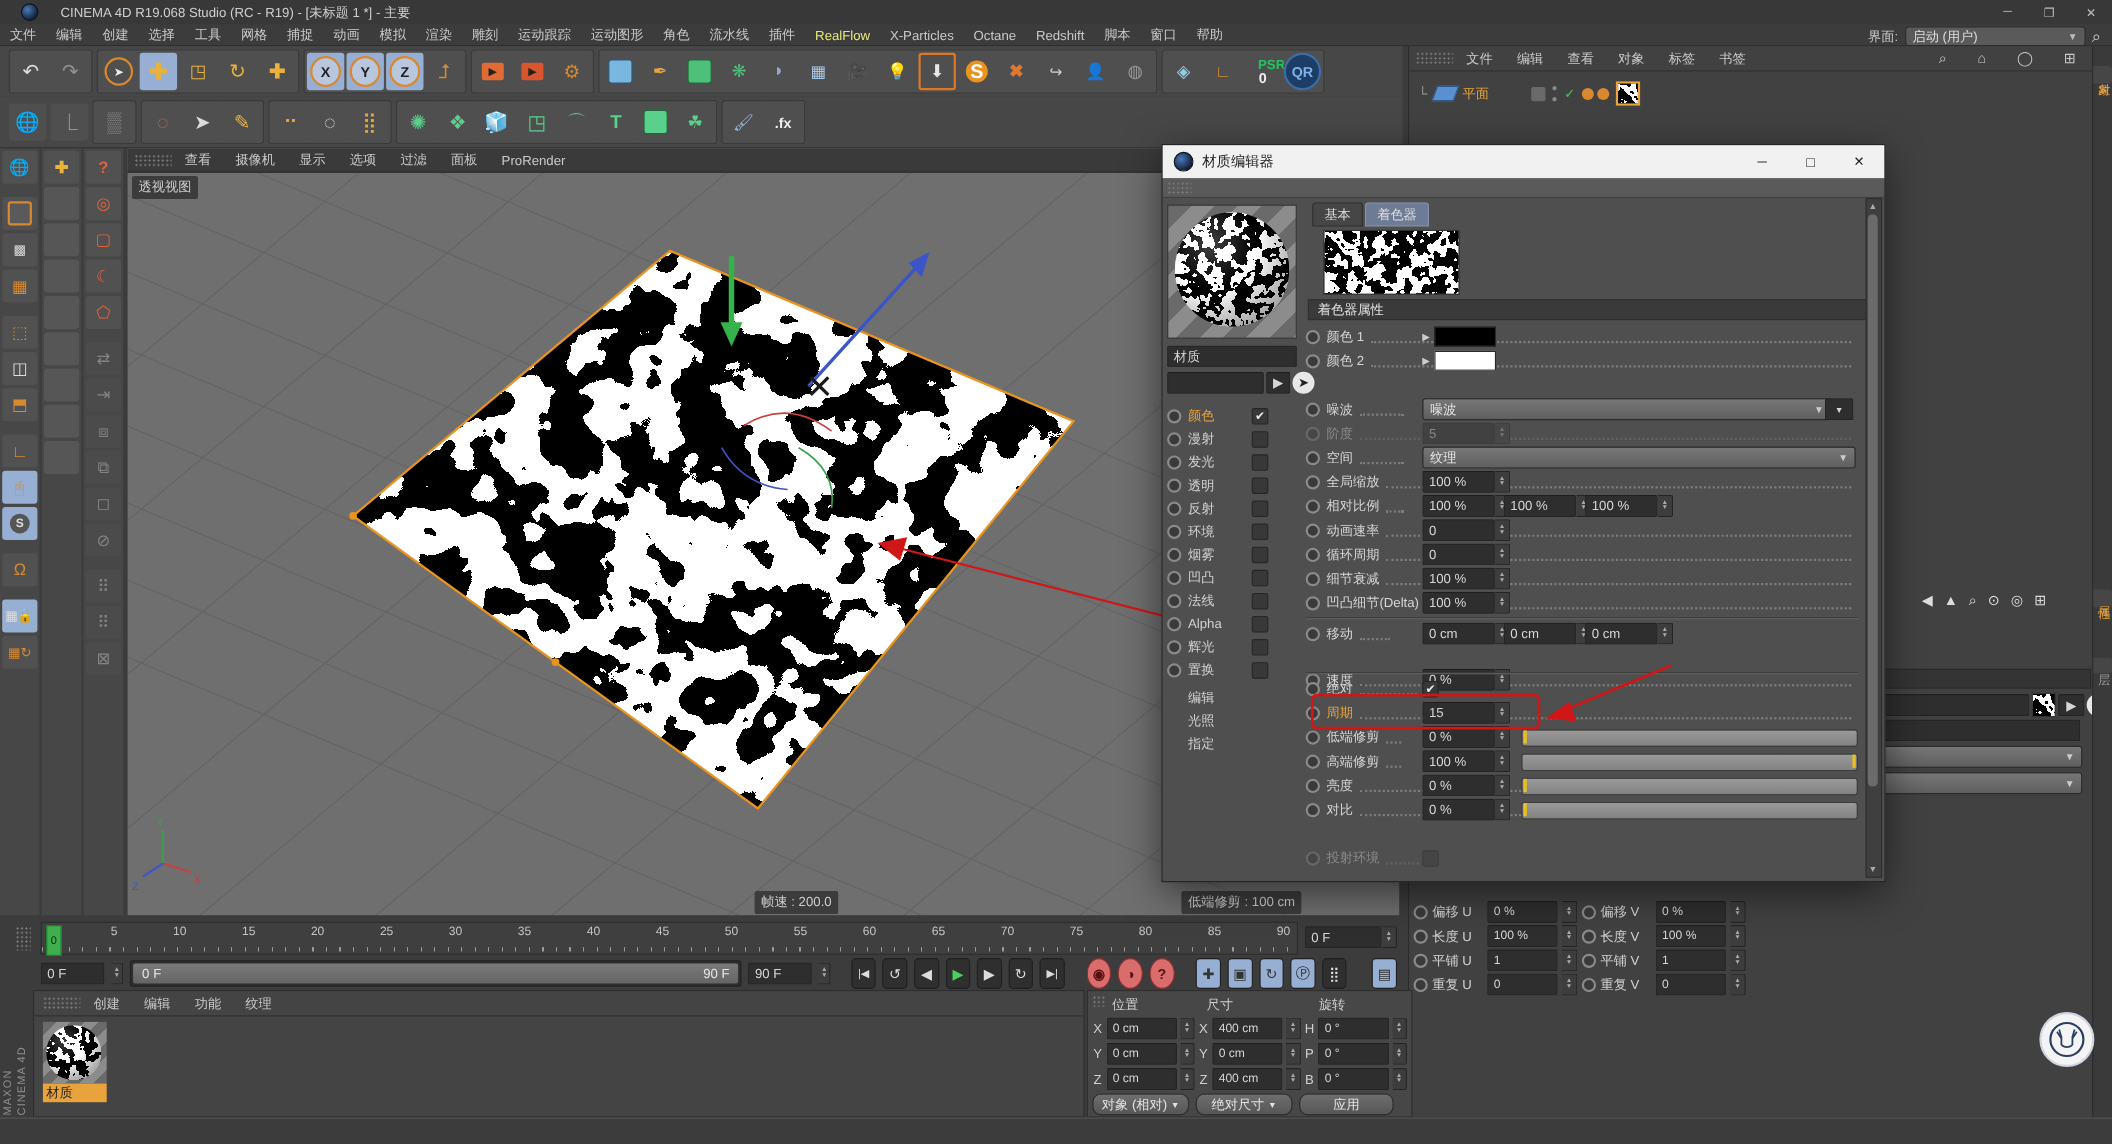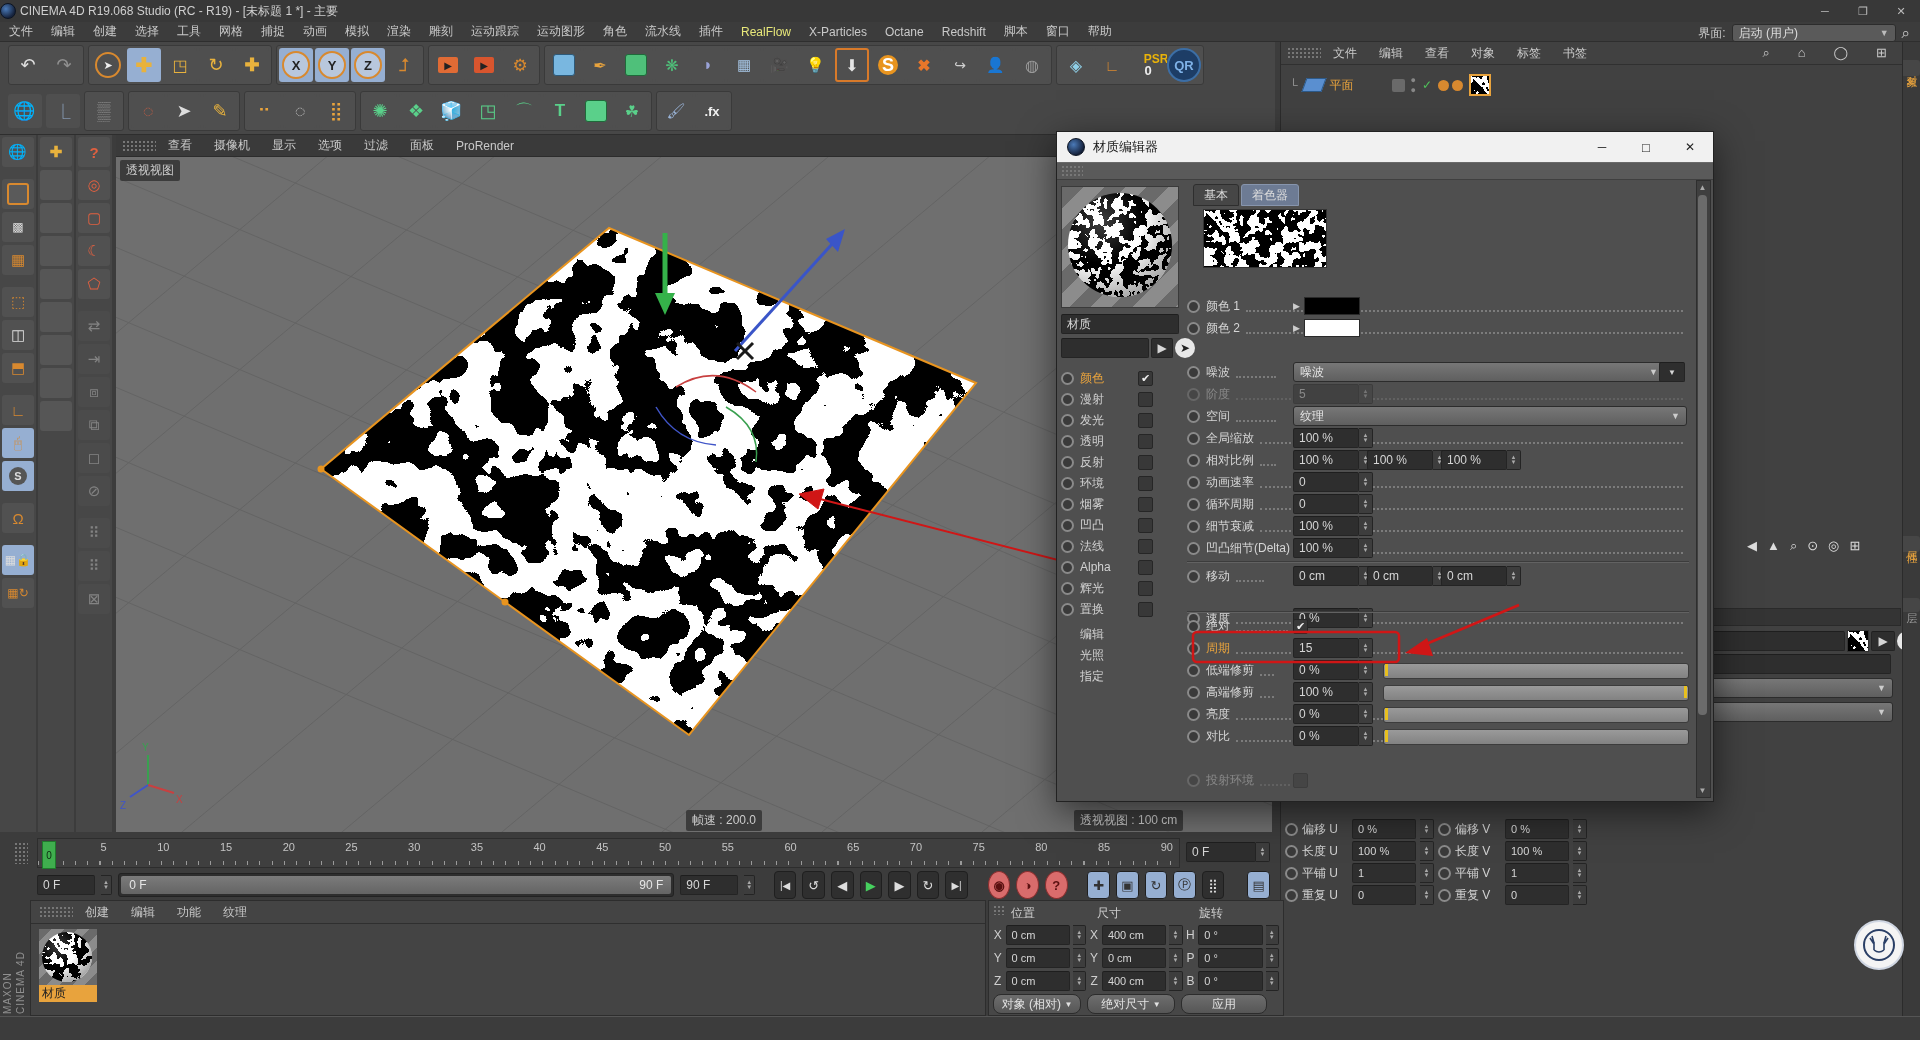--- a/index.html
+++ b/index.html
@@ -1,20 +1,20 @@
 <!DOCTYPE html>
 <html><head>
 <meta charset="utf-8">
 <style>
   html,body{margin:0;padding:0;background:#3c3c3c;font-family:"Liberation Sans",sans-serif;}
   body{width:1920px;height:1040px;position:relative;overflow:hidden;color:#c8c8c8;font-size:12px;-webkit-font-smoothing:antialiased;}
   .abs{position:absolute;}
   .grip{background-image:radial-gradient(#777 1px,transparent 1px);background-size:4px 4px;}
   
-  #titlebar{left:0;top:0;width:1920px;height:22px;background:#383838;display:flex;align-items:center;gap:4px;padding-left:0;box-sizing:border-box;}
+  #titlebar{left:0;top:0;width:1920px;height:22px;background:#383838;display:flex;align-items:center;gap:20px;padding-left:19px;box-sizing:border-box;}
   #titlebar .c4dlogo{width:14px;height:14px;border-radius:50%;background:radial-gradient(circle at 35% 35%,#4a7ab8,#16233d 70%);border:1px solid #0c1422;}
   #titlebar .ttl{color:#cfcfcf;font-size:12px;}
   .wctl{display:flex;position:absolute;right:0;top:0;height:22px;}
   .wctl div{width:38px;height:22px;display:flex;align-items:center;justify-content:center;color:#bbb;font-size:11px;}
   #menubar{left:0;top:22px;width:1920px;height:20px;background:#3c3c3c;display:flex;align-items:center;gap:0;border-bottom:1px solid #2e2e2e;box-sizing:border-box;}
   #menubar span{padding:0 9px;color:#c9c9c9;font-size:12px;}
   #menubar span.hl{color:#e8e87a;}
   #iface{position:absolute;right:10px;top:24px;display:flex;align-items:center;gap:6px;}
   #iface .dd{width:150px;height:16px;background:#5a5a5a;border:1px solid #2c2c2c;border-radius:3px;display:flex;align-items:center;justify-content:space-between;padding:0 6px;color:#ddd;}
   #iface .dd .tri{color:#bbb;font-size:9px;}
@@ -22,21 +22,21 @@
   .tbar{display:flex;align-items:center;gap:4px;padding-left:8px;box-sizing:border-box;}
   #toolbar1{left:0;top:42px;width:1275px;height:46px;background:#474747;}
   #toolbar2{left:0;top:88px;width:1275px;height:47px;background:#474747;border-bottom:1px solid #2e2e2e;}
   .tgroup{display:flex;gap:2px;background:#4f4f4f;border:1px solid #3a3a3a;border-radius:3px;padding:2px;}
   .tbtn{width:34px;height:34px;border-radius:3px;display:flex;align-items:center;justify-content:center;font-size:18px;color:#ddd;background:#4f4f4f;position:relative;}
   .tbtn.sel{background:#96afd2;}
   .tbtn.selo{outline:2px solid #d87a2a;outline-offset:-2px;}
   .tbtn .circ{width:24px;height:24px;border:2px solid #d8892f;border-radius:50%;display:flex;align-items:center;justify-content:center;color:#222;font-weight:bold;font-size:13px;background:#b8c7dd;}
   .tbtn.dim{opacity:.45;}
   .psr{display:flex;flex-direction:column;align-items:center;line-height:11px;font-weight:bold;}
-  .psr .t{color:#eab308;font-size:12px;margin-left:16px;}
+  .psr .t{color:#22c55e;font-size:12px;margin-left:16px;}
   .psr .b{color:#eee;font-size:13px;}
   .qr{width:30px;height:30px;border-radius:50%;background:#1d3d66;border:2px solid #3c6ea5;color:#7fb2e8;font-weight:bold;font-size:13px;display:flex;align-items:center;justify-content:center;}
   .mini3d{width:20px;height:20px;border-radius:3px;}
   
   .pal{width:36px;background:#474747;display:flex;flex-direction:column;gap:1px;align-items:center;}
   .pcell{width:32px;height:30px;background:#515151;border-radius:3px;display:flex;align-items:center;justify-content:center;font-size:15px;color:#ddd;margin-top:2px;}
   .pcell.sel{background:#96afd2;}
   .pcell.empty{background:#565656;}
   .pcell.dim{opacity:.4;}
   .pgap{height:8px;}
@@ -548,21 +548,21 @@
         <line x1="32" y1="628" x2="32" y2="598" stroke="#3aa050" stroke-width="2"></line>
         <line x1="32" y1="628" x2="58" y2="636" stroke="#c84040" stroke-width="2"></line>
         <line x1="32" y1="628" x2="14" y2="640" stroke="#4055c8" stroke-width="2"></line>
         <text x="26" y="594" fill="#3aa050" font-size="10">Y</text>
         <text x="60" y="646" fill="#c84040" font-size="10">X</text>
         <text x="4" y="652" fill="#4055c8" font-size="10">Z</text>
       </g>
     </svg>
     <span class="vpchip abs" style="left:4px;top:3px">透视视图</span>
     <span class="vpchip abs" style="left:570px;top:653px">帧速 : 200.0</span>
-    <span class="vpchip abs" style="left:958px;top:653px">透视视图 : 100 cm</span>
+    <span class="vpchip abs" style="left:958px;top:653px">低端修剪 : 100 cm</span>
   </div>
 </div>
 
 <div id="rightpanel" class="abs">
   <div id="omMenu">
     <span class="grip" style="width:14px;height:12px"></span>
     <span>文件</span>
     <span>编辑</span>
     <span>查看</span>
     <span>对象</span>
@@ -776,20 +776,21 @@
 
     <div class="abs" style="left:136px;top:4px;display:flex;gap:2px">
       <span class="mtab">基本</span>
       <span class="mtab act">着色器</span>
     </div>
     <div class="abs" style="left:146px;top:29px;width:122px;height:57px;border:1px solid #333;overflow:hidden">
       <svg width="122" height="57">
           <rect width="122" height="57" fill="#fff" filter="url(#fFine)"></rect>
         </svg>
     </div>
+    <div class="abs sechdr" style="left:132px;top:92px;width:498px;height:17px">着色器属性</div>
 
     <div class="prow" style="top:116px">
         <span class="radio"></span>
         <span class="plabel">颜色 1</span>
         <span class="leader"></span>
         <span class="pfield" style="align-items:center;gap:4px">
           <span style="color:#ccc;font-size:9px">▶</span>
           <span class="swatch" style="background: rgb(0, 0, 0);"></span>
         </span>
       </div>

